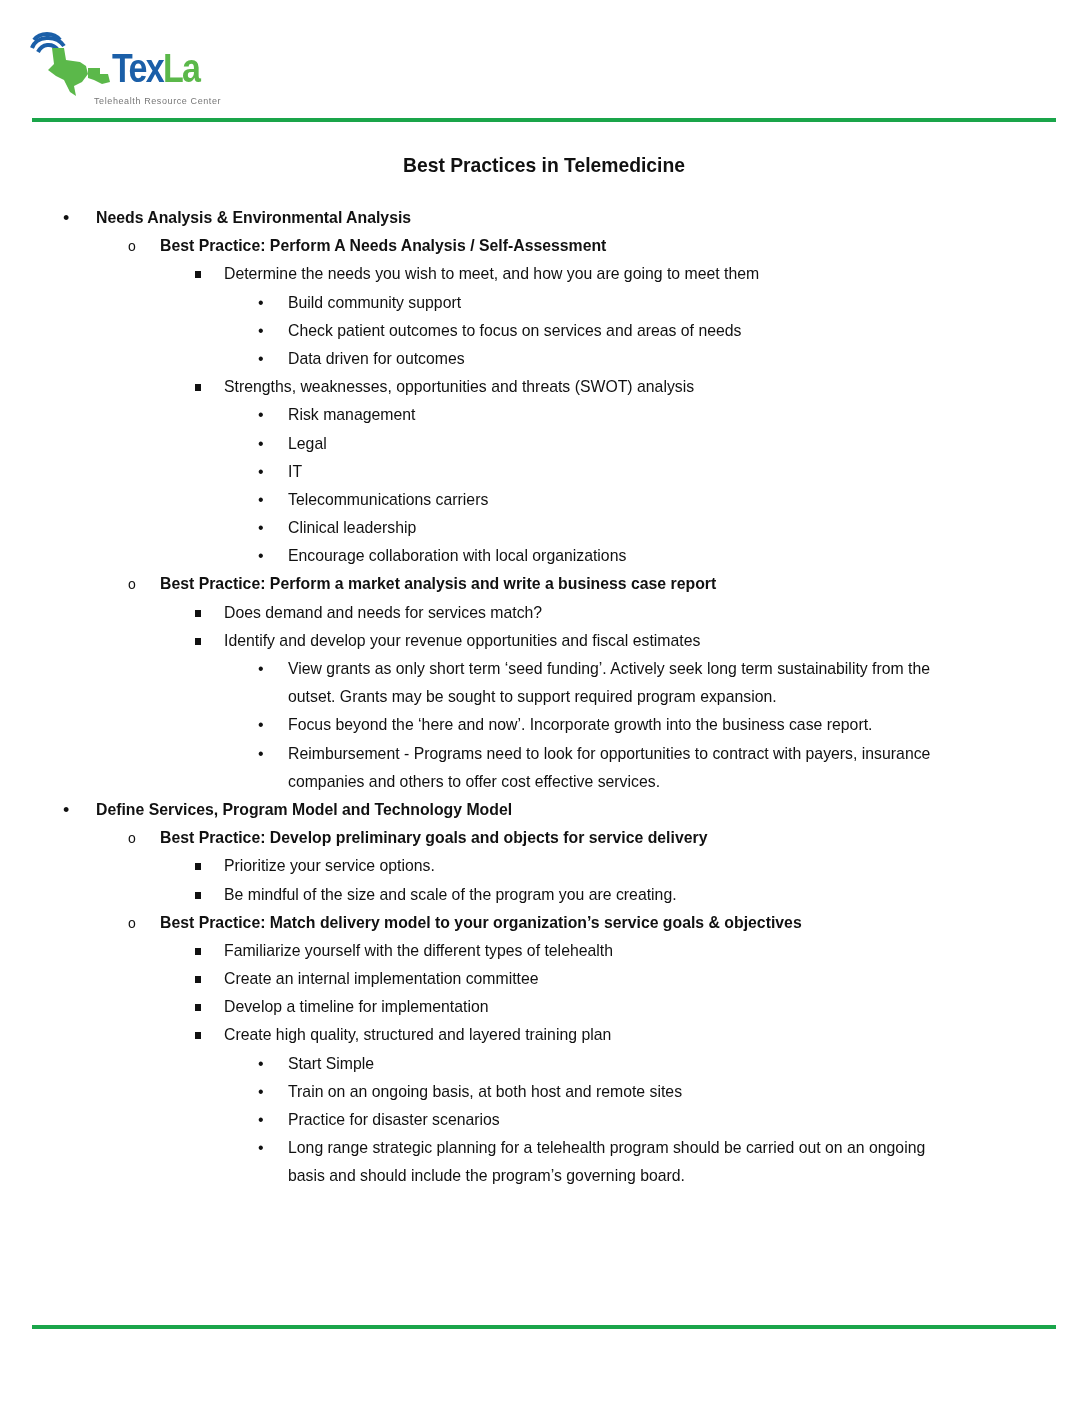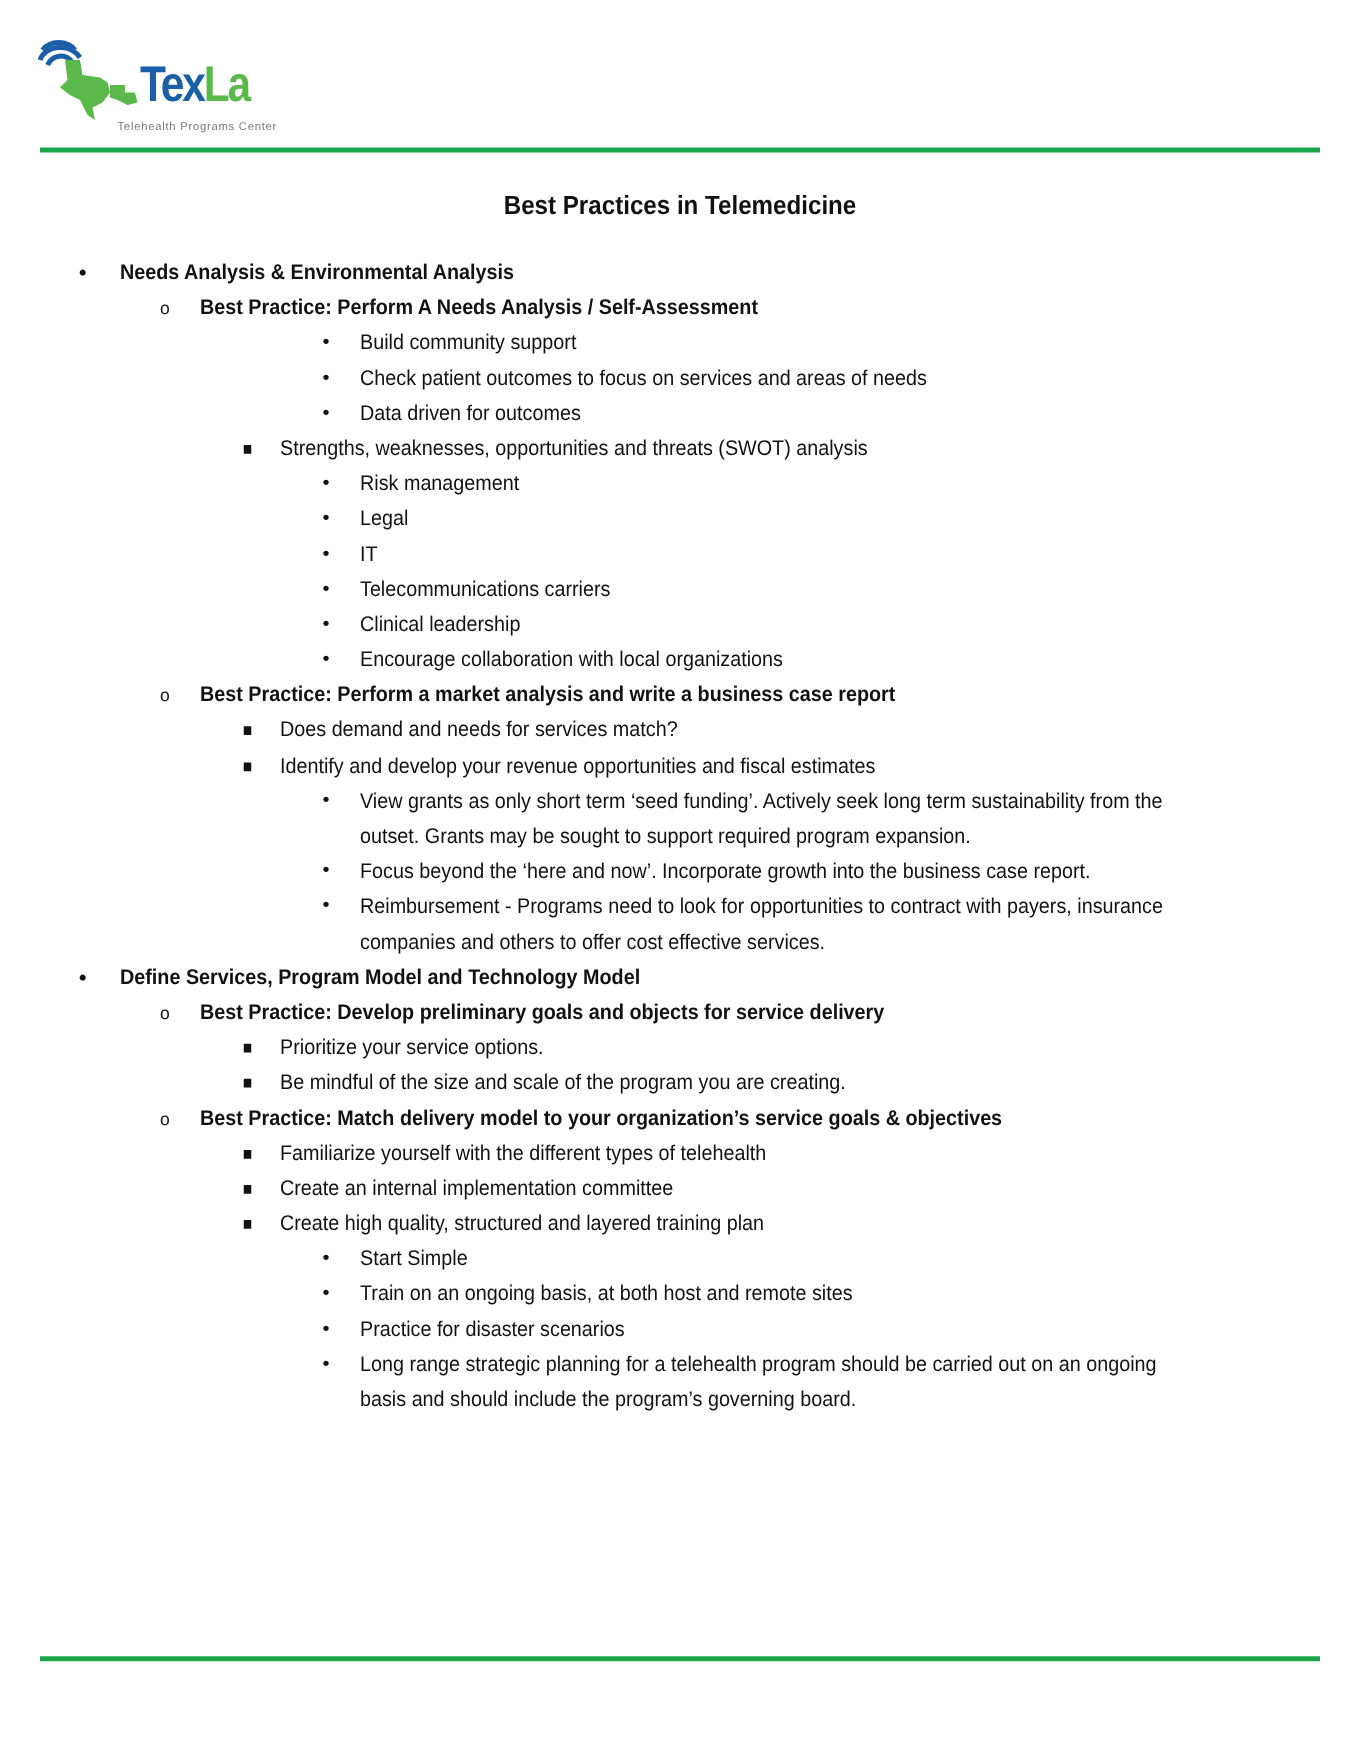--- a/index.html
+++ b/index.html
@@ -37,35 +37,39 @@
 
 <div class="logo">
   <svg width="90" height="75" viewBox="0 0 90 75">
     <path d="M4 10 C10 2, 24 2, 30 10" stroke="#1b5fa8" stroke-width="4" fill="none"></path>
     <path d="M2 18 C6 6, 26 4, 34 16" stroke="#1b5fa8" stroke-width="4" fill="none"></path>
     <path d="M8 22 C12 14, 22 12, 28 20" stroke="#1b5fa8" stroke-width="4" fill="none"></path>
     <path d="M22 18 L34 18 L36 30 L50 32 L56 36 L58 44 L52 52 L44 56 L46 66 L40 62 L34 50 L26 46 L18 40 L24 34 Z" fill="#5bb84a"></path>
     <path d="M58 38 L70 38 L70 44 L78 44 L80 52 L72 54 L64 50 L58 48 Z" fill="#5bb84a"></path>
   </svg>
   <div class="brand"><span class="tex">Tex</span><span class="la">La</span></div>
-  <div class="tag">Telehealth Programs Center</div>
+  <div class="tag">Telehealth Resource Center</div>
 </div>
 
 <div class="rule top"></div>
 
 <h1>Best Practices in Telemedicine</h1>
 
 <div class="content" id="outline">
     <div class="line l1">
       <span class="mk">•</span>
       <span class="txt">Needs Analysis &amp; Environmental Analysis</span>
     </div>
     <div class="line l2">
       <span class="mk">o</span>
       <span class="txt">Best Practice: Perform A Needs Analysis / Self-Assessment</span>
+    </div>
+    <div class="line l3">
+      <span class="mk"></span>
+      <span class="txt">Determine the needs you wish to meet, and how you are going to meet them</span>
     </div>
     <div class="line l4">
       <span class="mk">•</span>
       <span class="txt">Build community support</span>
     </div>
     <div class="line l4">
       <span class="mk">•</span>
       <span class="txt">Check patient outcomes to focus on services and areas of needs</span>
     </div>
     <div class="line l4">
@@ -153,20 +157,24 @@
     <div class="line l3">
       <span class="mk"></span>
       <span class="txt">Familiarize yourself with the different types of telehealth</span>
     </div>
     <div class="line l3">
       <span class="mk"></span>
       <span class="txt">Create an internal implementation committee</span>
     </div>
     <div class="line l3">
       <span class="mk"></span>
+      <span class="txt">Develop a timeline for implementation</span>
+    </div>
+    <div class="line l3">
+      <span class="mk"></span>
       <span class="txt">Create high quality, structured and layered training plan</span>
     </div>
     <div class="line l4">
       <span class="mk">•</span>
       <span class="txt">Start Simple</span>
     </div>
     <div class="line l4">
       <span class="mk">•</span>
       <span class="txt">Train on an ongoing basis, at both host and remote sites</span>
     </div>

